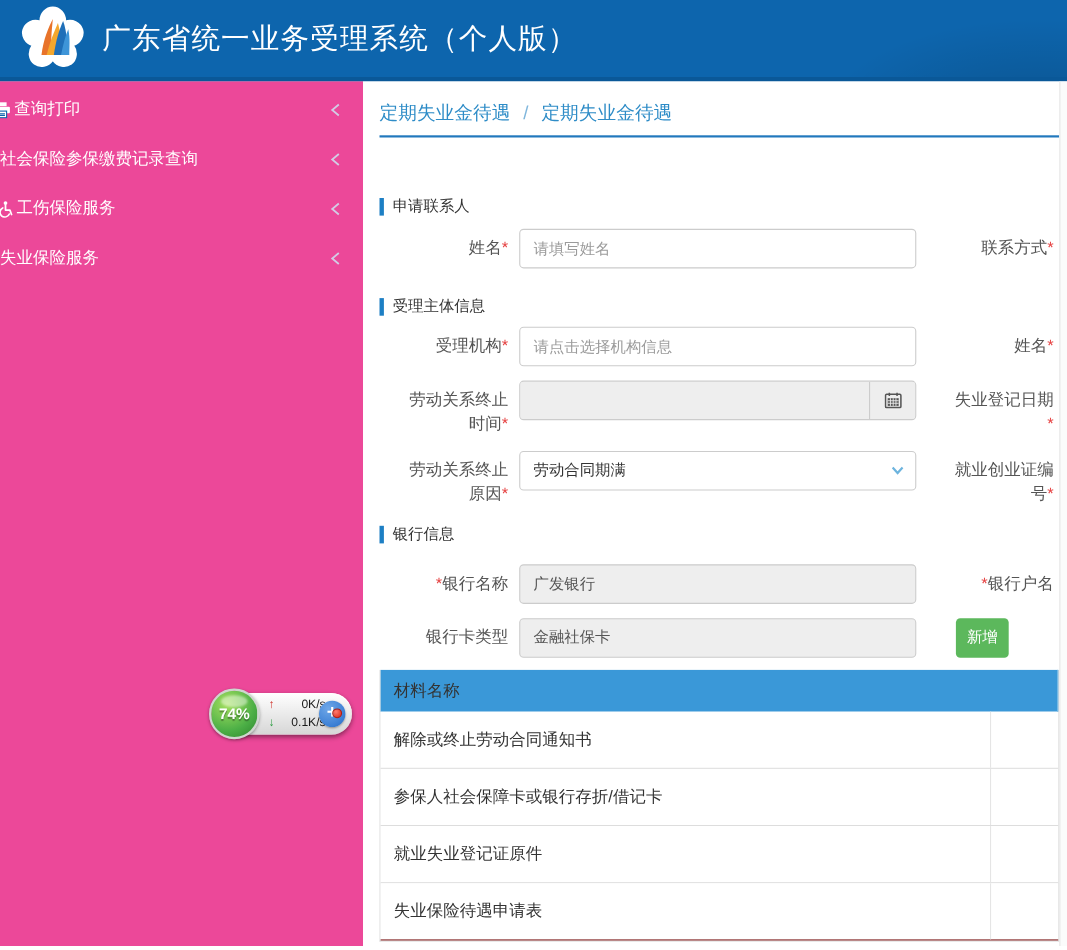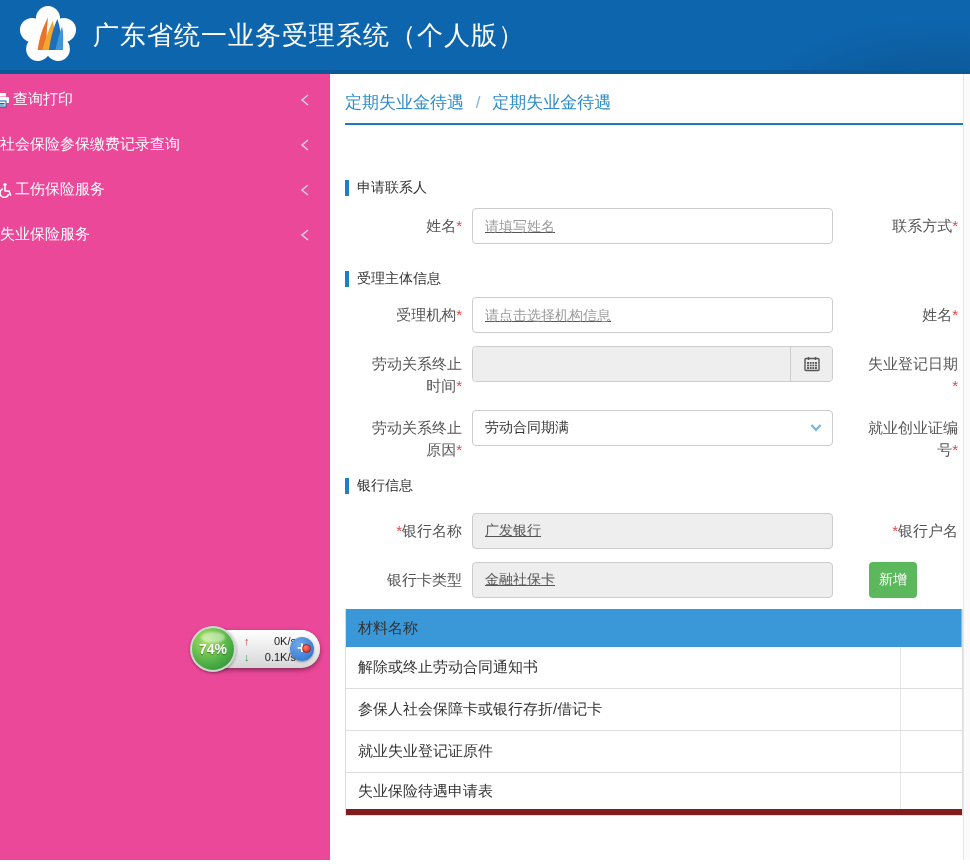--- a/index.html
+++ b/index.html
@@ -68,21 +68,21 @@
   }
   .req { color:#e64545; }
   .f-field { width:361px; flex-shrink:0; margin-left:10px; }
   .f-right {
     flex:1; text-align:right; font-size:15px; color:#555;
     line-height:22px; padding-top:7px; padding-right:5px;
   }
   .text-input {
     width:100%; height:36px; border:1px solid #ccc; border-radius:4px;
     padding:0 12px; font-size:14px; color:#555; outline:none;
-    font-family:"Liberation Sans","DejaVu Sans",sans-serif; background:#fff;text-decoration:underline;
+    font-family:"Liberation Sans","DejaVu Sans",sans-serif; background:#fff;
   }
   .text-input::placeholder { color:#9b9b9b; }
   .text-input:disabled, .text-input.disabled { background:#eee; }
 
   .input-group { display:flex; width:100%; height:36px; border:1px solid #ccc; border-radius:4px; overflow:hidden; background:#eee; }
   .input-group input {
     flex:1; border:none; background:#eee; padding:0 12px; font-size:14px; color:#555; outline:none; min-width:0;
   }
   .input-addon {
     width:42px; flex-shrink:0; border-left:1px solid #ccc; background:#eee;
@@ -112,22 +112,22 @@
 
   
   .materials-table { margin-top:11px; width:100%; border:1px solid #ddd; border-top:none; }
   .mt-header { display:flex; height:38px; background:#3a98d8; }
   .mt-col-name {
     width:616px; flex-shrink:0; display:flex; align-items:center; padding-left:12px;
     font-size:15px; color:#333;
   }
   .mt-header .mt-col-name { border-right:1px solid #7dbde6; }
   .mt-col-extra { flex:1; }
-  .mt-row { display:flex; height:42px; border-bottom:1px solid #ddd; background:#fff; }
-  .mt-row:last-child { border-bottom:6px solid #7f1d1d; }
+  .mt-row { display:flex; height:52px; border-bottom:1px solid #ddd; background:#fff; }
+  .mt-row:last-child { border-bottom:1px solid #7f1d1d; }
   .mt-cell-name {
     width:555px; flex-shrink:0; display:flex; align-items:center; padding-left:12px;
     font-size:15px; color:#333; border-right:1px solid #e5e5e5;
   }
   .mt-cell-extra { flex:1; }
 
   
   .speed-widget { position:absolute; left:190px; top:626px; width:130px; height:46px; z-index:20; }
   .sw-pill {
     position:absolute; left:8px; right:0; top:4px; height:38px; border-radius:19px;

